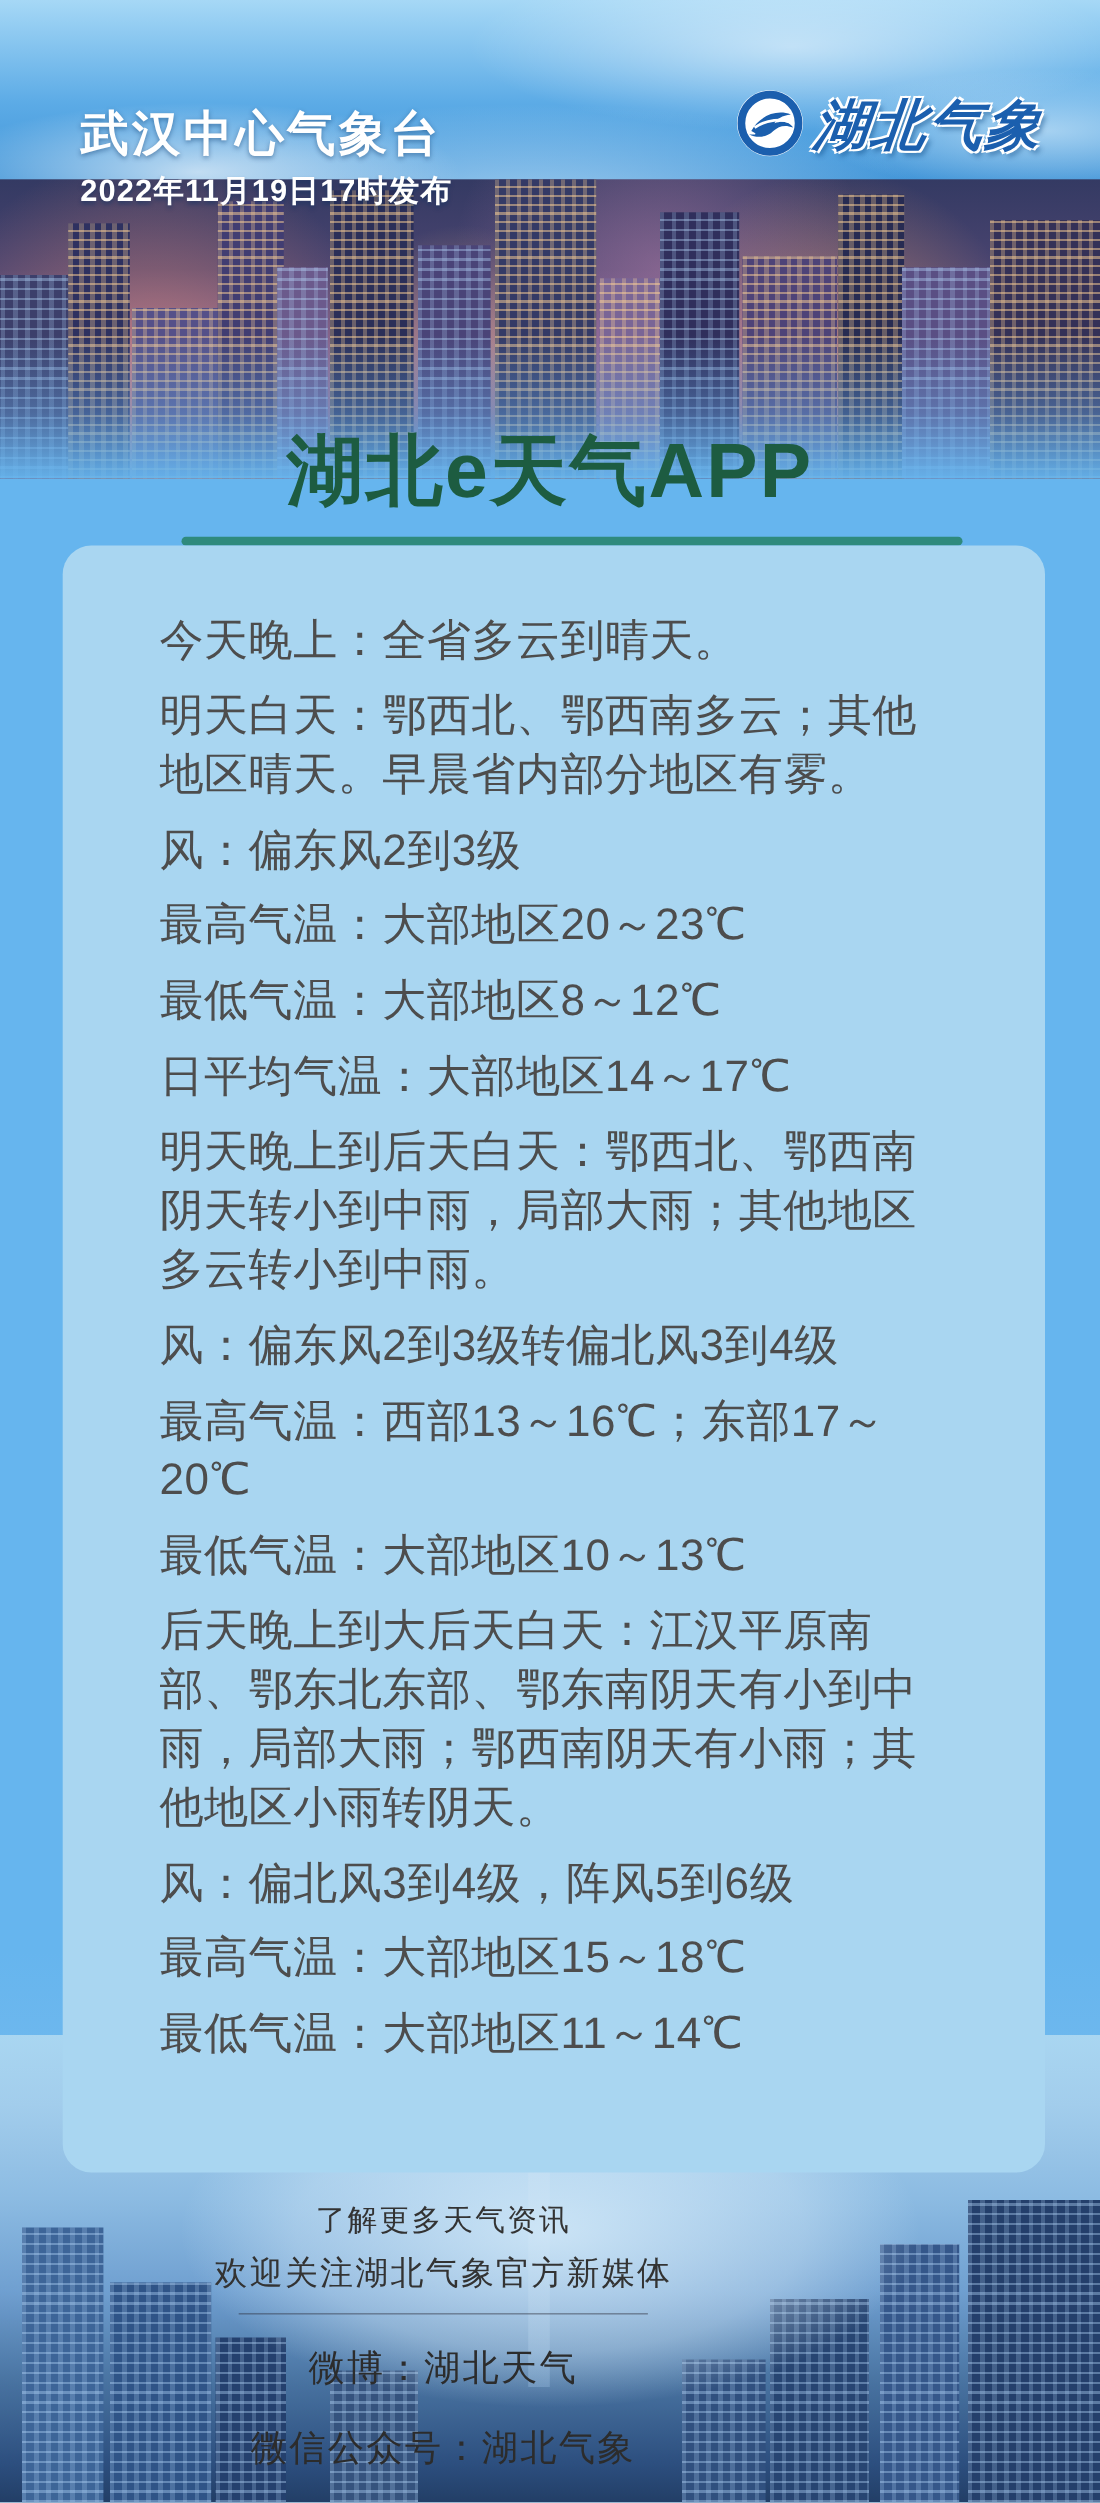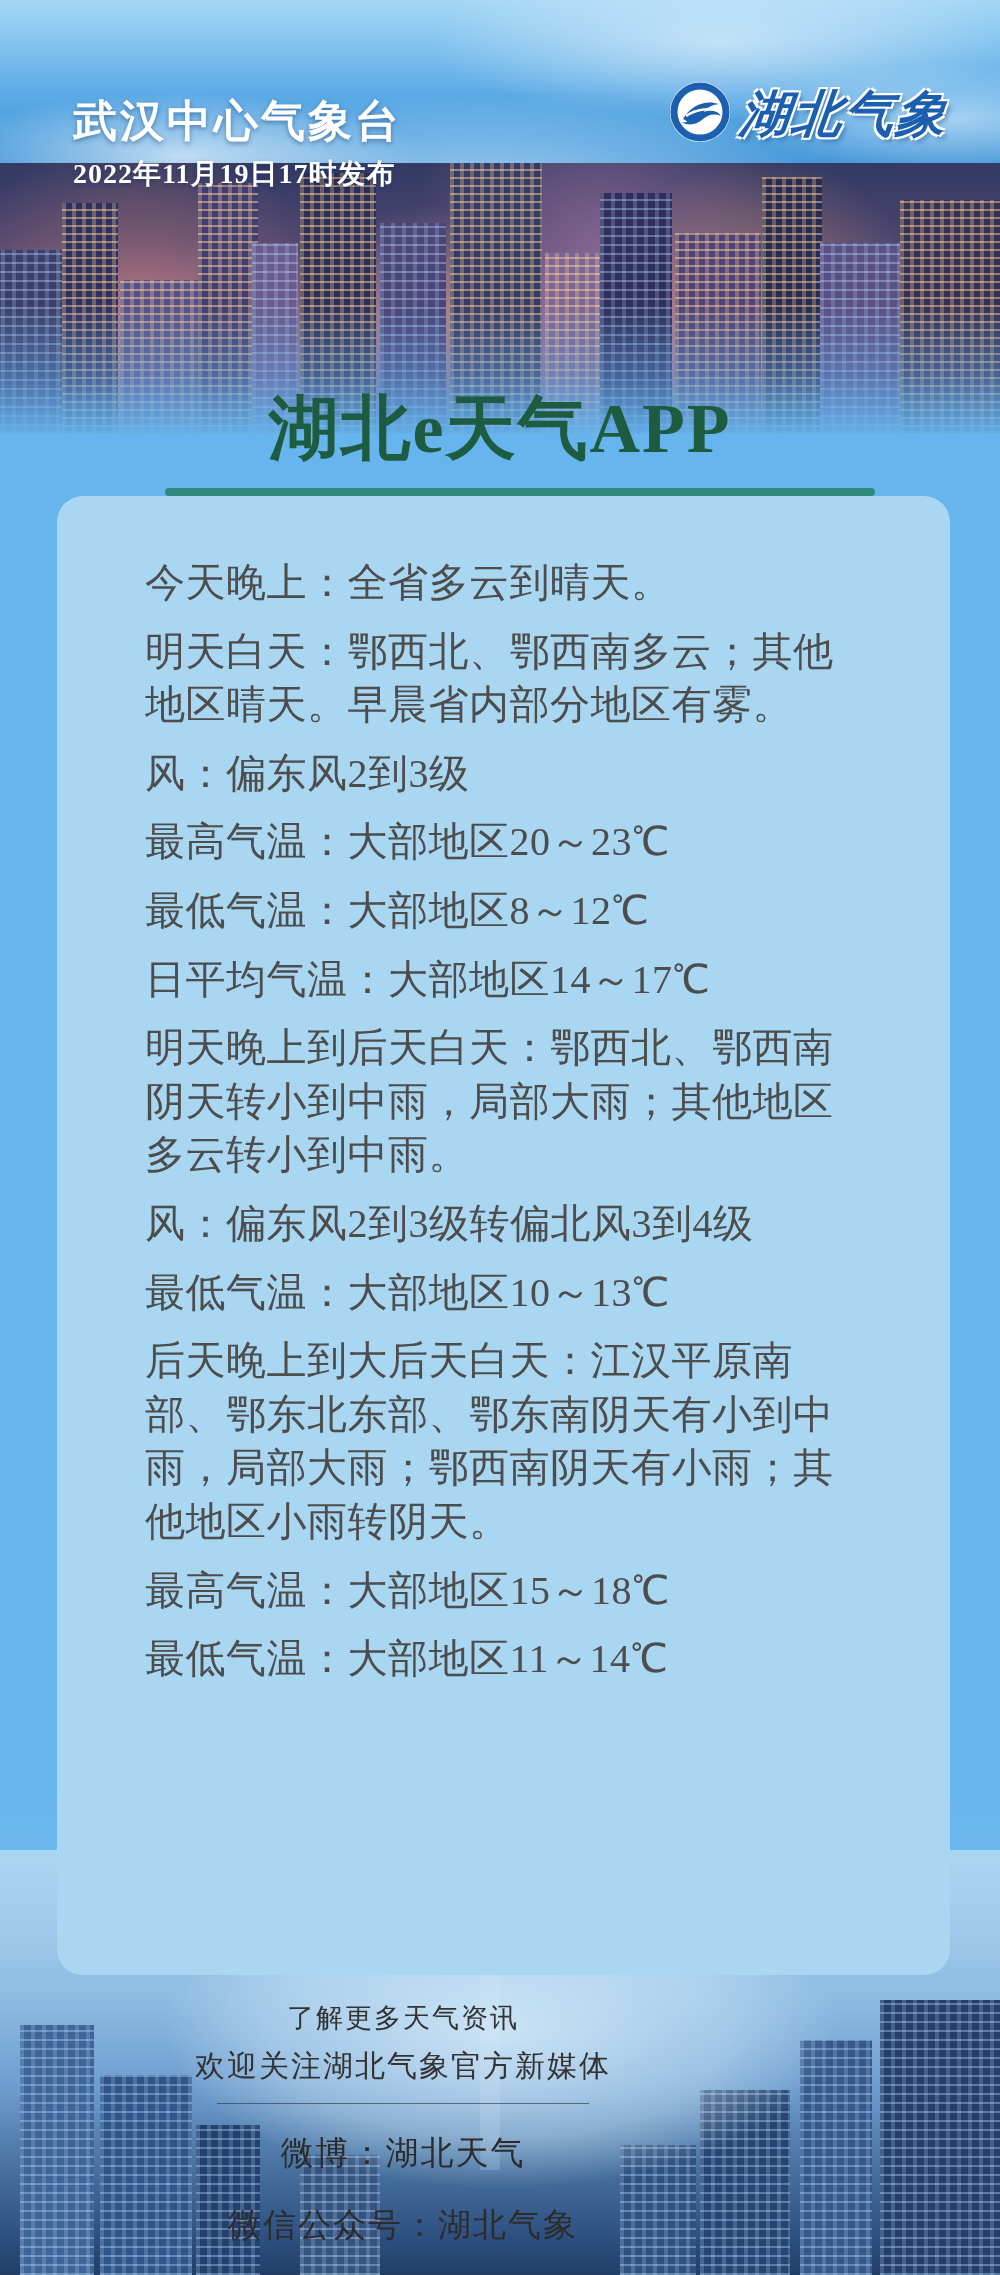--- a/index.html
+++ b/index.html
@@ -1,18 +1,18 @@
 <!DOCTYPE html>
 <html><head>
 <meta charset="utf-8">
 <style>
   html,body { margin:0; padding:0; background:#dfeefa; }
   .poster {
     position:relative; width:1000px; height:2275px; overflow:hidden;
-    font-family:Liberation Serif, serif;
+    font-family:Liberation Sans, sans-serif;
   }
   
   .sky {
     position:absolute; inset:0; z-index:0;
     background:linear-gradient(180deg,#8ecbf2 0%, #66b5ee 12%, #66b5ee 78%, #8fc4ec 100%);
   }
   
   .header-sky {
     position:absolute; left:0; top:0; width:1000px; height:170px; z-index:1;
     background-image:
@@ -164,22 +164,24 @@
 
   <div class="panel">
     <p>今天晚上：全省多云到晴天。</p>
     <p>明天白天：鄂西北、鄂西南多云；其他地区晴天。早晨省内部分地区有雾。</p>
     <p>风：偏东风2到3级</p>
     <p>最高气温：大部地区20～23℃</p>
     <p>最低气温：大部地区8～12℃</p>
     <p>日平均气温：大部地区14～17℃</p>
     <p>明天晚上到后天白天：鄂西北、鄂西南阴天转小到中雨，局部大雨；其他地区多云转小到中雨。</p>
     <p>风：偏东风2到3级转偏北风3到4级</p>
+    <p>最高气温：西部13～16℃；东部17～20℃</p>
     <p>最低气温：大部地区10～13℃</p>
     <p>后天晚上到大后天白天：江汉平原南部、鄂东北东部、鄂东南阴天有小到中雨，局部大雨；鄂西南阴天有小雨；其他地区小雨转阴天。</p>
+    <p>风：偏北风3到4级，阵风5到6级</p>
     <p>最高气温：大部地区15～18℃</p>
     <p>最低气温：大部地区11～14℃</p>
   </div>
 
   <div class="bottom-scene">
     <div class="bs-tower"></div>
     <div class="b bb1 cool"></div>
     <div class="b bb2 cool"></div>
     <div class="b bb3 cool"></div>
     <div class="b bb4 cool"></div>

